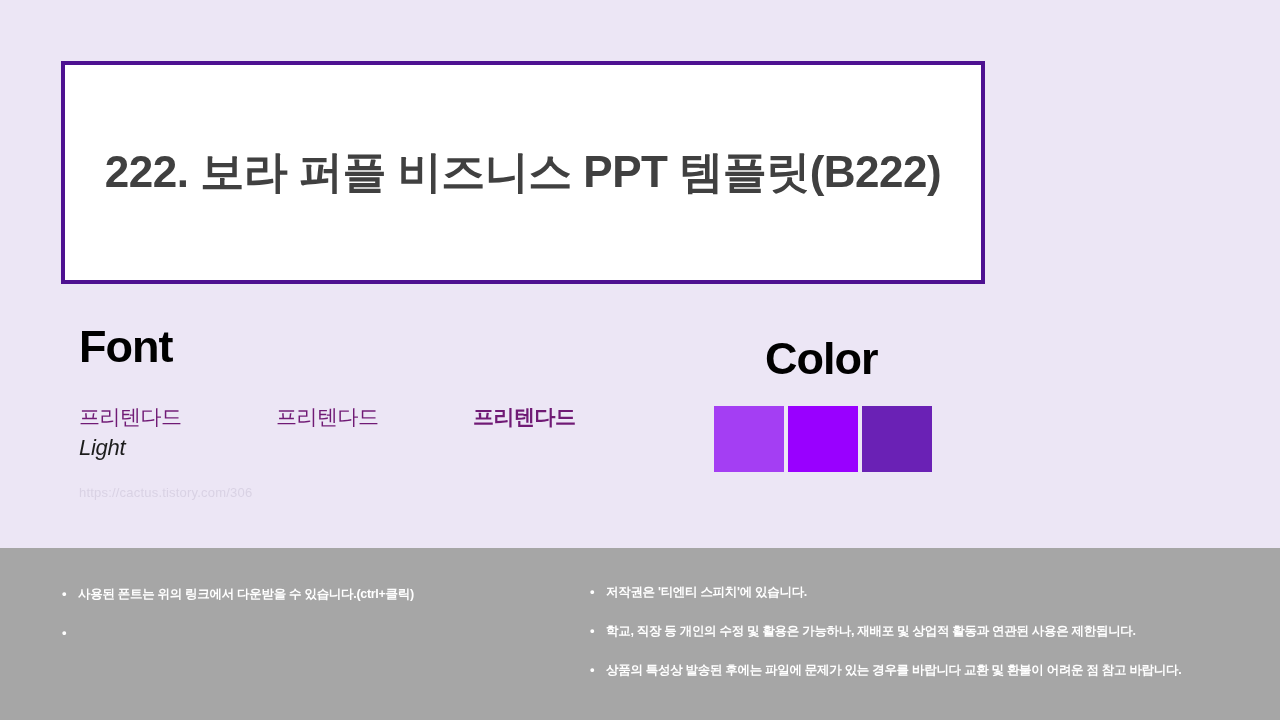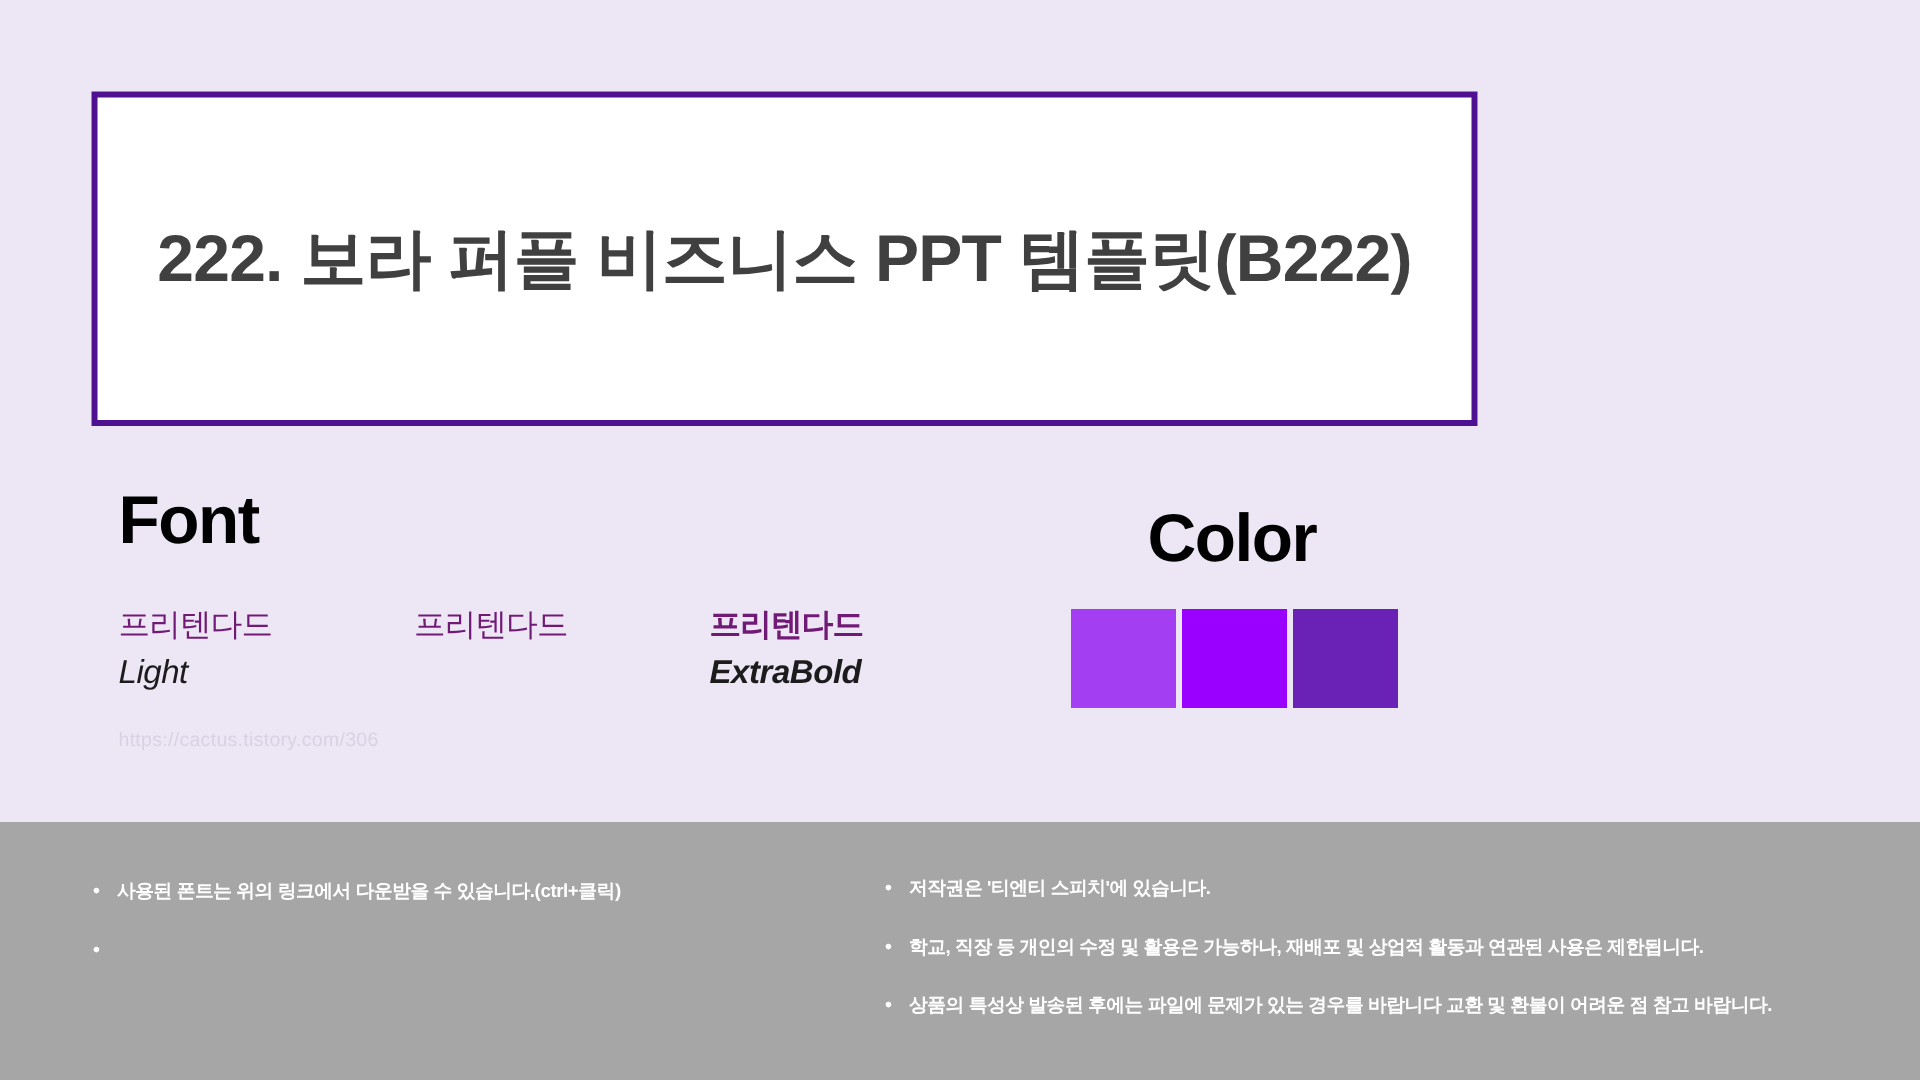--- a/index.html
+++ b/index.html
@@ -168,21 +168,20 @@
     <span class="ko">프리텐다드</span>
     <span class="en">Light</span>
   </div>
 
   <div class="font-col w-medium">
     <span class="ko">프리텐다드</span>
   </div>
 
   <div class="font-col w-extrabold">
     <span class="ko">프리텐다드</span>
-    <span class="en">ExtraBold</span>
   </div>
 
 </div>
 
 <a class="font-link" href="#">https://cactus.tistory.com/306</a>
 
 <div class="heading heading-color">Color</div>
 
 <div class="swatches">
   <div class="swatch" style="background: rgb(164, 62, 243);"></div>

